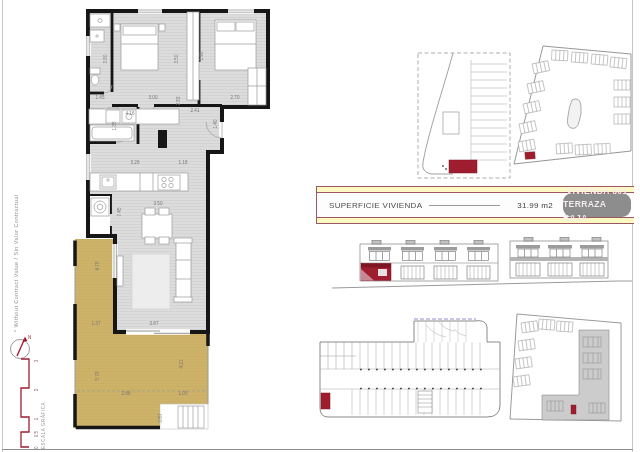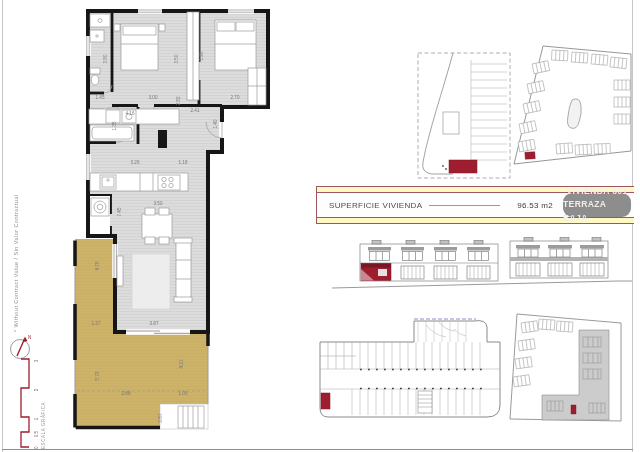--- a/index.html
+++ b/index.html
@@ -242,21 +242,21 @@
     <path d="M60,58 q8,-4 9,6 q1,8 -2,16 q-2,8 -8,6 q-5,-2 -3,-12 q1,-10 4,-16" fill="#f2f2f2" stroke="#8a8a8a" stroke-width="0.7"></path>
     <rect x="13" y="110" width="10" height="7" transform="rotate(-4 18 113)" fill="var(--deep-red)" stroke="#7d1624" stroke-width="0.4"></rect>
   </svg>
 
   <div class="summary">
     <div class="summary-inner">
       <div class="rows">
         <div class="row">
           <span class="lbl">SUPERFICIE VIVIENDA</span>
           <span class="leader"></span>
-          <span class="val">96.53 m2</span>
+          <span class="val">31.99 m2</span>
         </div>
       </div>
       <div class="unit-box">
         <div>VIVIENDA 601</div>
         <div>TERRAZA BAJA</div>
       </div>
     </div>
   </div>
 
   <svg class="abs" style="left:326px;top:236px;" width="310" height="62" viewBox="0 0 310 62">

